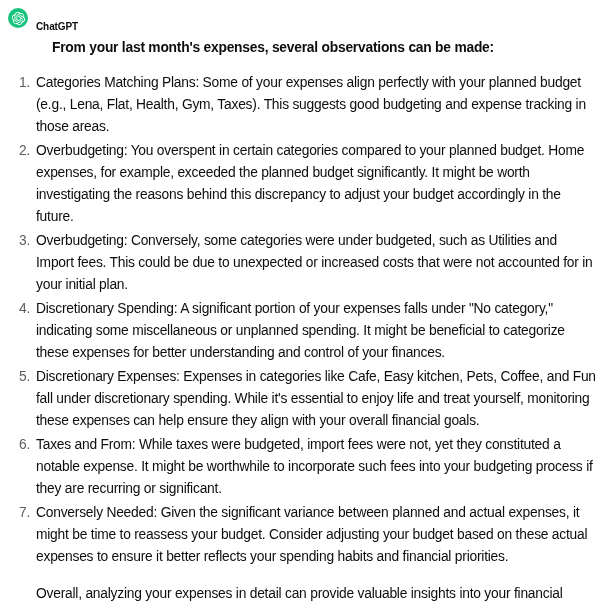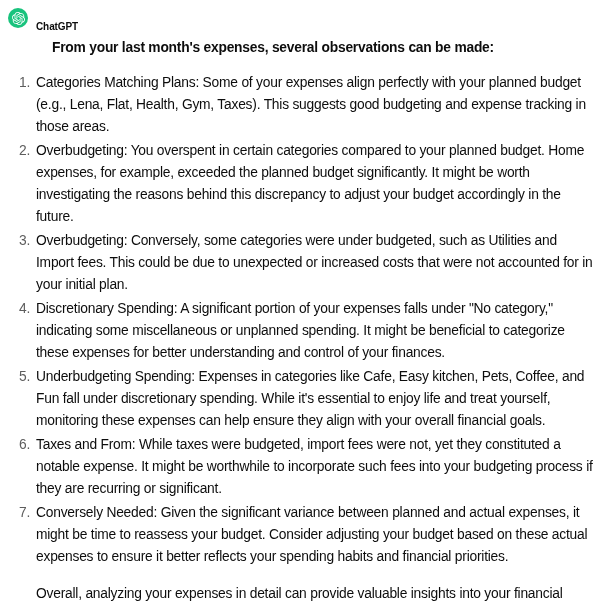--- a/index.html
+++ b/index.html
@@ -88,21 +88,21 @@
       <li>
         <span class="marker">2.</span><span class="label">Overbudgeting</span><span>: You overspent in certain categories compared to your planned budget. Home expenses, for example, exceeded the planned budget significantly. It might be worth investigating the reasons behind this discrepancy to adjust your budget accordingly in the future.</span>
       </li>
       <li>
         <span class="marker">3.</span><span class="label">Overbudgeting</span><span>: Conversely, some categories were under budgeted, such as Utilities and Import fees. This could be due to unexpected or increased costs that were not accounted for in your initial plan.</span>
       </li>
       <li>
         <span class="marker">4.</span><span class="label">Discretionary Spending</span><span>: A significant portion of your expenses falls under "No category," indicating some miscellaneous or unplanned spending. It might be beneficial to categorize these expenses for better understanding and control of your finances.</span>
       </li>
       <li>
-        <span class="marker">5.</span><span class="label">Underbudgeting Spending</span><span>: Expenses in categories like Cafe, Easy kitchen, Pets, Coffee, and Fun fall under discretionary spending. While it's essential to enjoy life and treat yourself, monitoring these expenses can help ensure they align with your overall financial goals.</span>
+        <span class="marker">5.</span><span class="label">Discretionary Expenses</span><span>: Expenses in categories like Cafe, Easy kitchen, Pets, Coffee, and Fun fall under discretionary spending. While it's essential to enjoy life and treat yourself, monitoring these expenses can help ensure they align with your overall financial goals.</span>
       </li>
       <li>
         <span class="marker">6.</span><span class="label">Taxes and From</span><span>: While taxes were budgeted, import fees were not, yet they constituted a notable expense. It might be worthwhile to incorporate such fees into your budgeting process if they are recurring or significant.</span>
       </li>
       <li>
         <span class="marker">7.</span><span class="label">Conversely Needed</span><span>: Given the significant variance between planned and actual expenses, it might be time to reassess your budget. Consider adjusting your budget based on these actual expenses to ensure it better reflects your spending habits and financial priorities.</span>
       </li>
     </ol>
 
     <p class="closing">Overall, analyzing your expenses in detail can provide valuable insights into your financial habits and help you make informed decisions to improve your financial health.</p>

